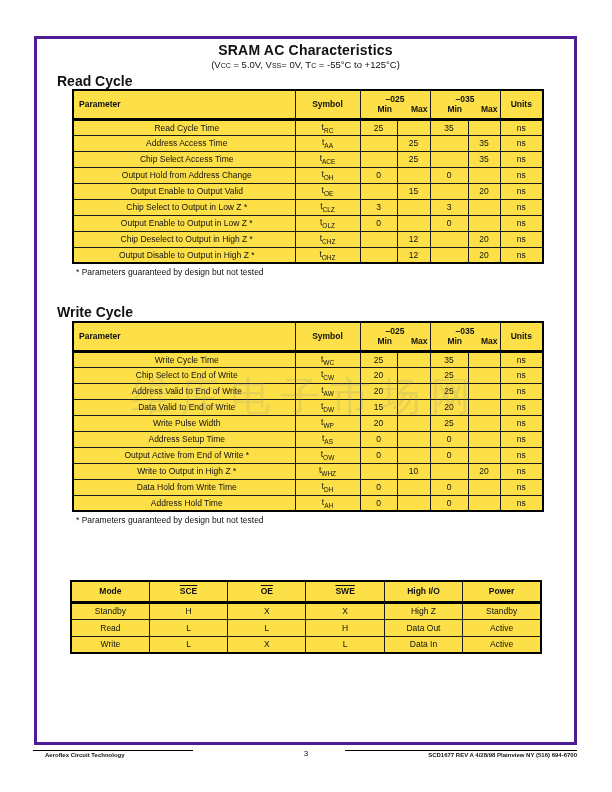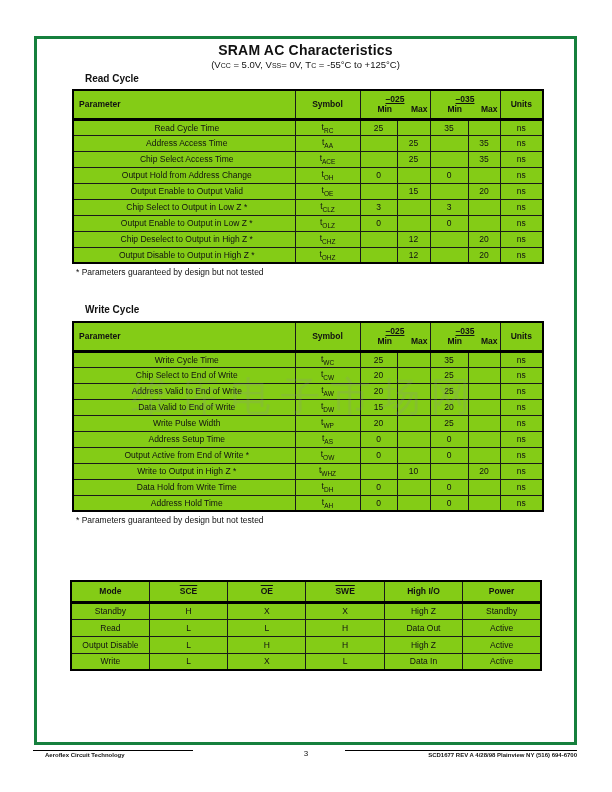--- a/index.html
+++ b/index.html
@@ -4,48 +4,48 @@
 <style>
   * { margin:0; padding:0; box-sizing:border-box; }
   html,body { background:#e8e8e8; }
   .page {
     position:relative; width:612px; height:792px; background:#ffffff;
     font-family:"Liberation Sans", sans-serif; color:#111; overflow:hidden;
     margin:0 auto;
   }
   .frame {
     position:absolute; left:34px; top:36px; width:543px; height:709px;
-    border:3px solid #15803d;
+    border:3px solid #4c1d95;
   }
   .title {
     position:absolute; top:3px; left:0; width:100%; text-align:center;
     font-size:14px; font-weight:bold; letter-spacing:0.2px;
   }
   .subtitle {
     position:absolute; top:20px; left:0; width:100%; text-align:center;
     font-size:9.5px;
   }
   .subtitle .sc { font-size:7px; }
   .sec-heading {
-    position:absolute; left:48px; font-size:10px; font-weight:bold;
+    position:absolute; left:20px; font-size:14px; font-weight:bold;
   }
   .heading-read  { top:34px; }
   .heading-write { top:265px; }
-  table { border-collapse:collapse; table-layout:fixed; background:#84cc16; }
+  table { border-collapse:collapse; table-layout:fixed; background:#fde047; }
   .ac-table { position:absolute; left:35px; width:470px; border:2px solid #000; }
   .table-read  { top:50px; }
   .table-write { top:282px; }
   .ac-table th, .ac-table td {
     border:1px solid #1a1a1a; font-size:8.5px; overflow:hidden; white-space:nowrap;
   }
   .ac-table th { height:29px; border-bottom:3px solid #000; font-weight:bold; }
   .ac-table td { height:16px; text-align:center; }
   .th-param, .c-param { text-align:left; padding-left:5px; }
   .th-sym, .th-units { text-align:center; }
-  .grp-label { text-align:center; text-decoration:underline; font-weight:bold; }
+  .grp-label { text-align:center; font-weight:bold; }
   .minmax { display:flex; }
   .minmax span { flex:1; text-align:center; font-weight:bold;margin-left:14px; }
   .c-sym sub { font-size:6.5px; }
   .footnote {
     position:absolute; left:39px; font-size:8.5px;
   }
   .footnote-read  { top:228px; }
   .footnote-write { top:476px; }
   .truth-heading {
     position:absolute; top:518px; left:0; width:100%; text-align:center;
@@ -357,28 +357,20 @@
           </tr>
           <tr>
             <td class="c-truth">Read</td>
             <td class="c-truth">L</td>
             <td class="c-truth">L</td>
             <td class="c-truth">H</td>
             <td class="c-truth">Data Out</td>
             <td class="c-truth">Active</td>
           </tr>
           <tr>
-            <td class="c-truth">Output Disable</td>
-            <td class="c-truth">L</td>
-            <td class="c-truth">H</td>
-            <td class="c-truth">H</td>
-            <td class="c-truth">High Z</td>
-            <td class="c-truth">Active</td>
-          </tr>
-          <tr>
             <td class="c-truth">Write</td>
             <td class="c-truth">L</td>
             <td class="c-truth">X</td>
             <td class="c-truth">L</td>
             <td class="c-truth">Data In</td>
             <td class="c-truth">Active</td>
           </tr>
         </tbody>
     </table>
 

